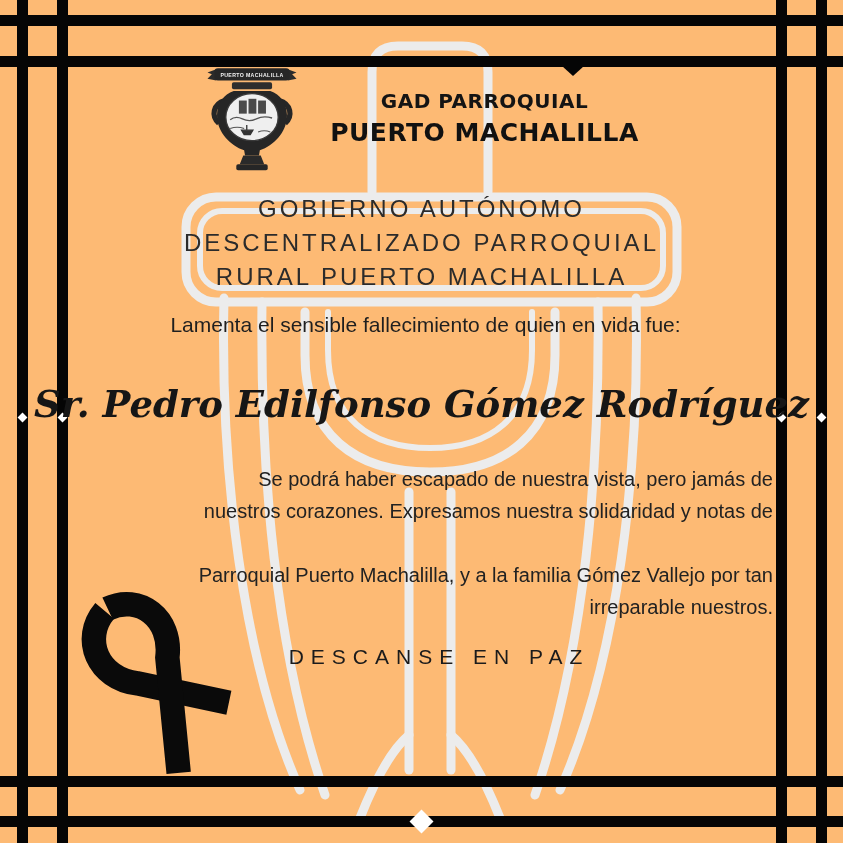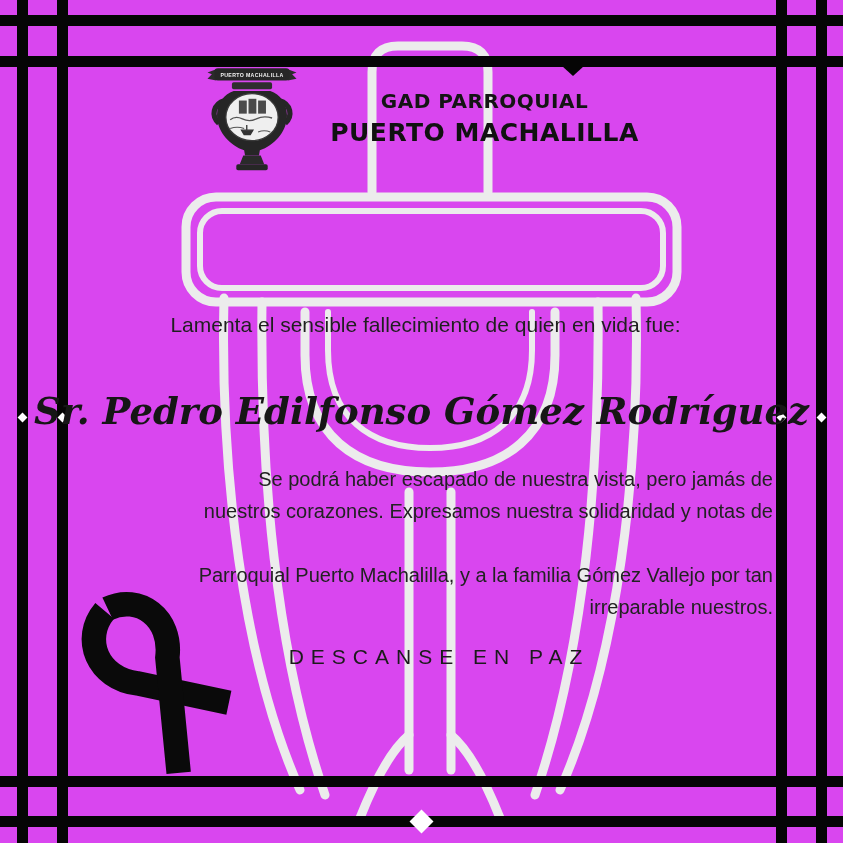--- a/index.html
+++ b/index.html
@@ -1,16 +1,16 @@
 <!DOCTYPE html>
 <html><head>
 <meta charset="utf-8">
 <style>
   html,body{margin:0;padding:0;background:#ffffff;}
-  .card{position:relative;width:843px;height:843px;background:#d946ef;overflow:hidden;
+  .card{position:relative;width:843px;height:843px;background:#fdba74;overflow:hidden;
         font-family:"Liberation Sans",sans-serif;color:#1f1f1f;}
 
   
   .watermark{position:absolute;left:0;top:0;z-index:0;}
 
   
   .frame-line{position:absolute;background:#050505;z-index:1;}
   .fh{left:0;width:843px;height:11px;}
   .fv{top:0;height:843px;width:11px;}
   .fh1{top:15px;} .fh2{top:56px;} .fh3{top:776px;} .fh4{top:816px;}
@@ -30,21 +30,21 @@
   .org-line1{font-size:20px;font-weight:bold;letter-spacing:0.5px;color:#141414;}
   .org-line2{font-size:25px;font-weight:bold;letter-spacing:0.5px;color:#111111;margin-top:5px;}
 
   
   .gob-block{position:absolute;left:0;right:0;top:192px;z-index:2;text-align:center;
      font-size:24px;letter-spacing:3px;line-height:34px;color:#2b2b2b;font-weight:400;}
   .intro{position:absolute;left:0;right:0;top:313px;z-index:2;text-align:center;
      font-size:21px;color:#1f1f1f;padding-left:8px;}
   .deceased{position:absolute;left:0;right:0;top:382px;z-index:2;text-align:center;
      font-family:"DejaVu Serif",serif;font-style:italic;font-weight:bold;
-     font-size:37px;color:#161616;margin-top:7px;}
+     font-size:37px;color:#161616;}
   .tribute{position:absolute;left:70px;right:70px;top:463px;z-index:2;text-align:right;
      font-size:20px;line-height:32px;color:#222222;}
   .farewell{position:absolute;left:40px;right:5px;top:645px;z-index:2;text-align:center;
      font-size:21px;letter-spacing:7px;color:#1b1b1b;}
   .dateline{position:absolute;left:40px;right:0;top:697px;z-index:2;text-align:center;
      font-size:20px;color:#222222;}
 
   
   .ribbon{position:absolute;left:72px;top:580px;z-index:3;transform:rotate(-38deg);transform-origin:50% 45%;}
 </style>
@@ -109,20 +109,21 @@
 
       <polygon points="45,105 65,105 69,115 41,115" fill="#2a2a2a"></polygon>
       <rect x="37" y="115" width="36" height="7" rx="2" fill="#262626"></rect>
     </svg>
     <div class="org-names">
       <div class="org-line1">GAD PARROQUIAL</div>
       <div class="org-line2">PUERTO MACHALILLA</div>
     </div>
   </div>
 
+  <div class="gob-block"><span>GOBIERNO AUTÓNOMO</span><br><span>DESCENTRALIZADO PARROQUIAL</span><br><span>RURAL PUERTO MACHALILLA</span></div>
 
   <div class="intro">Lamenta el sensible fallecimiento de quien en vida fue:</div>
 
   <div class="deceased">Sr. Pedro Edilfonso Gómez Rodríguez</div>
 
   <div class="tribute"><span>Se podrá haber escapado de nuestra vista, pero jamás de</span><br><span>nuestros corazones. Expresamos nuestra solidaridad y notas de</span><br><br><span>Parroquial Puerto Machalilla, y a la familia Gómez Vallejo por tan</span><br><span>irreparable nuestros.</span></div>
 
   <svg class="ribbon" width="160" height="200" viewBox="0 0 170 210" fill="none" stroke="#0a0a0a" stroke-width="26">
     <path d="M84,14 C46,22 34,66 64,96 L128,172"></path>
     <path d="M88,14 C124,22 136,64 106,94 L40,198"></path>

